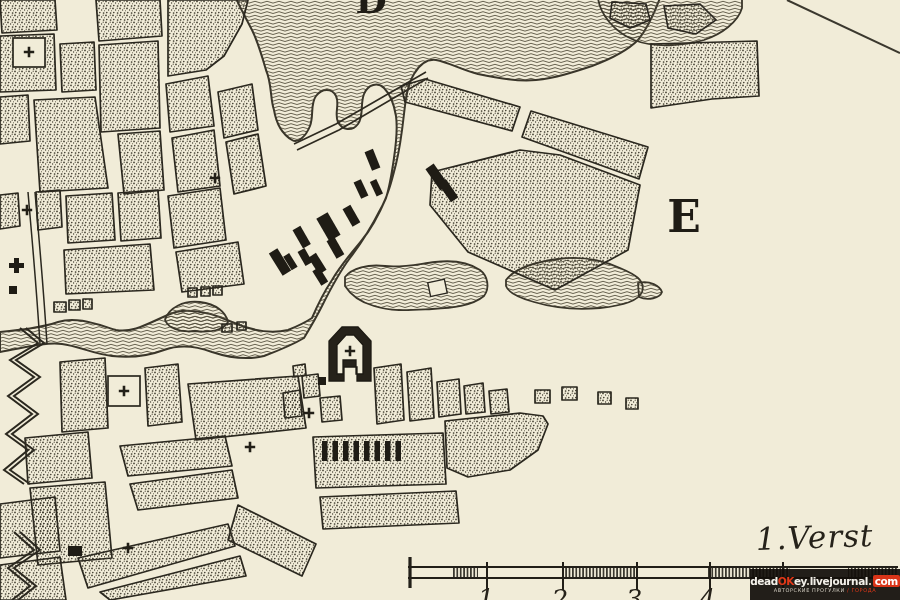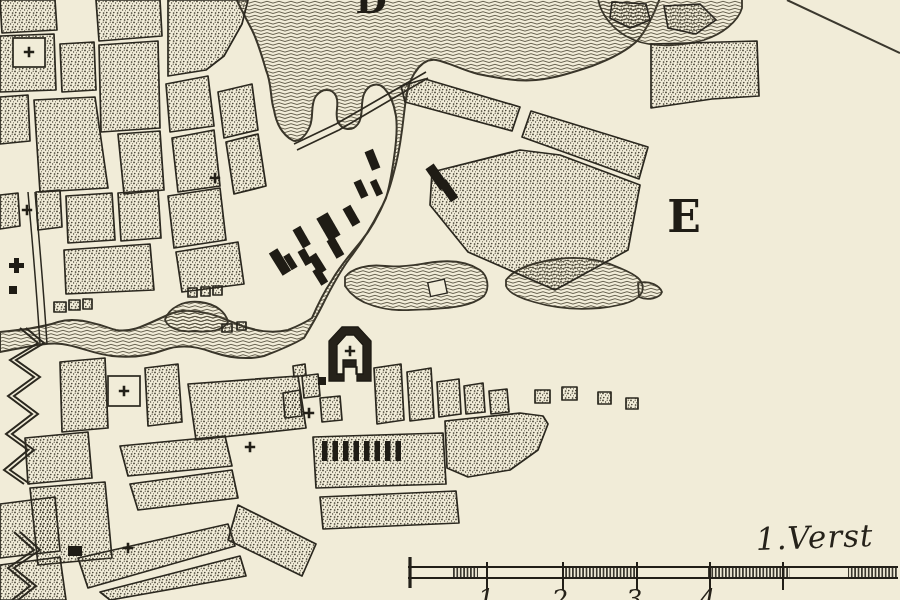--- a/index.html
+++ b/index.html
@@ -246,13 +246,17 @@
     <line x1="710" y1="562" x2="710" y2="590" stroke="#221f18" stroke-width="2"></line>
     <line x1="783" y1="562" x2="783" y2="590" stroke="#221f18" stroke-width="2"></line>
     <text x="486" y="608" font-size="26" font-style="italic" fill="#26221a" text-anchor="middle">1</text>
     <text x="560" y="608" font-size="26" font-style="italic" fill="#26221a" text-anchor="middle">2</text>
     <text x="634" y="608" font-size="26" font-style="italic" fill="#26221a" text-anchor="middle">3</text>
     <text x="707" y="608" font-size="26" font-style="italic" fill="#26221a" text-anchor="middle">4</text>
     <text x="815" y="548" font-size="31" font-style="italic" fill="#26221a" text-anchor="middle" letter-spacing="1" transform="rotate(-2 815 548)">1.Verst</text>
   </g>
 </svg>
 
+<div class="wm">
+  <div class="wm-line1"><span>dead</span><span class="red">OK</span><span>ey</span><span class="dot">.</span><span>livejournal</span><span class="dot">.</span><span class="chip">com</span></div>
+  <div class="wm-line2"><span>АВТОРСКИЕ ПРОГУЛКИ</span> <span class="red">/ ГОРОДА</span></div>
 </div>
+</div>
 
 </body></html>

